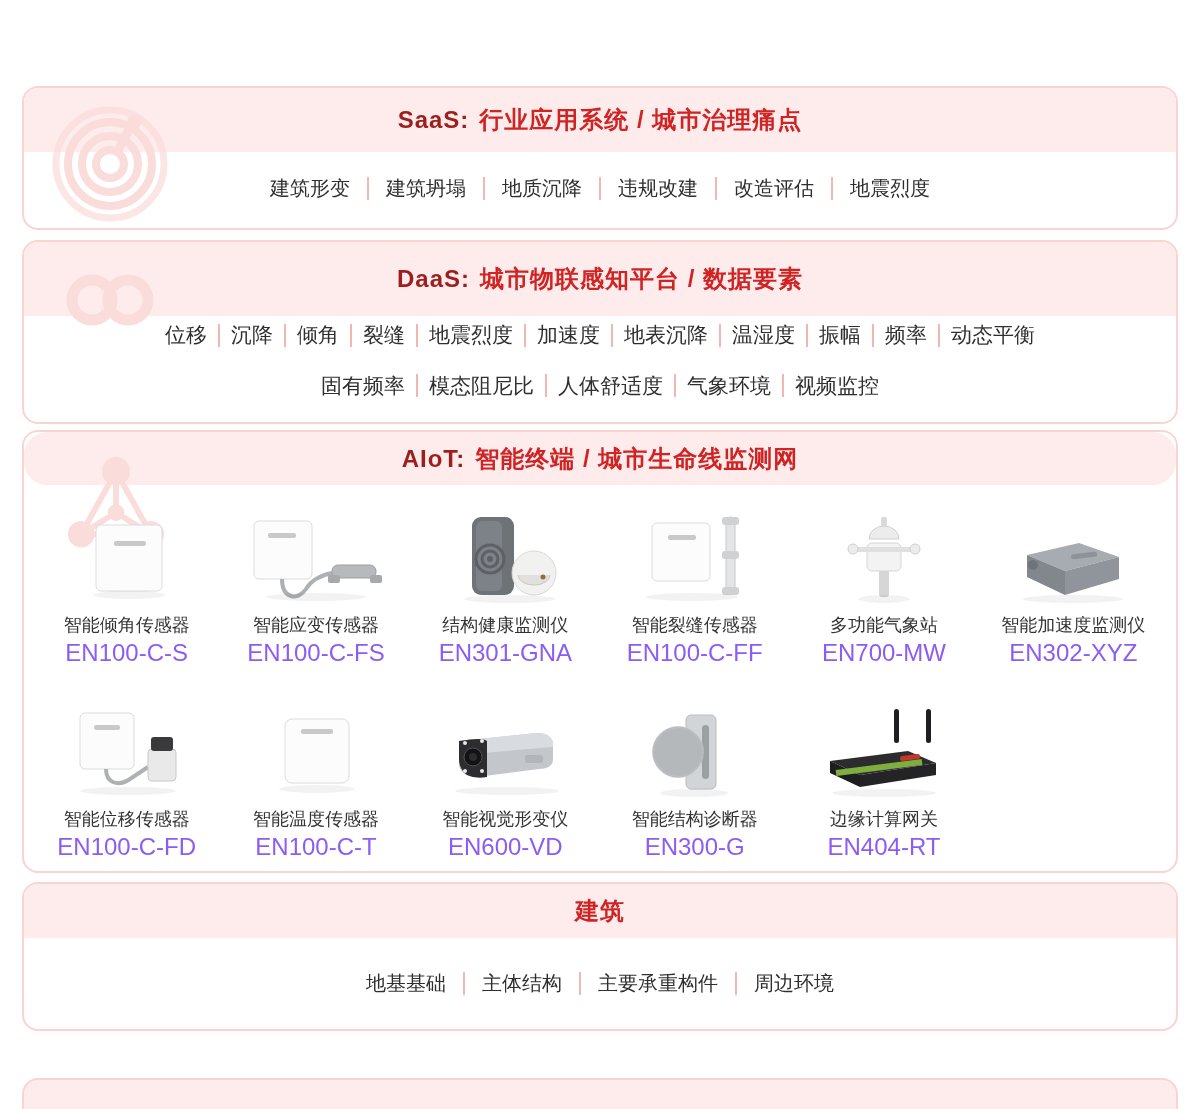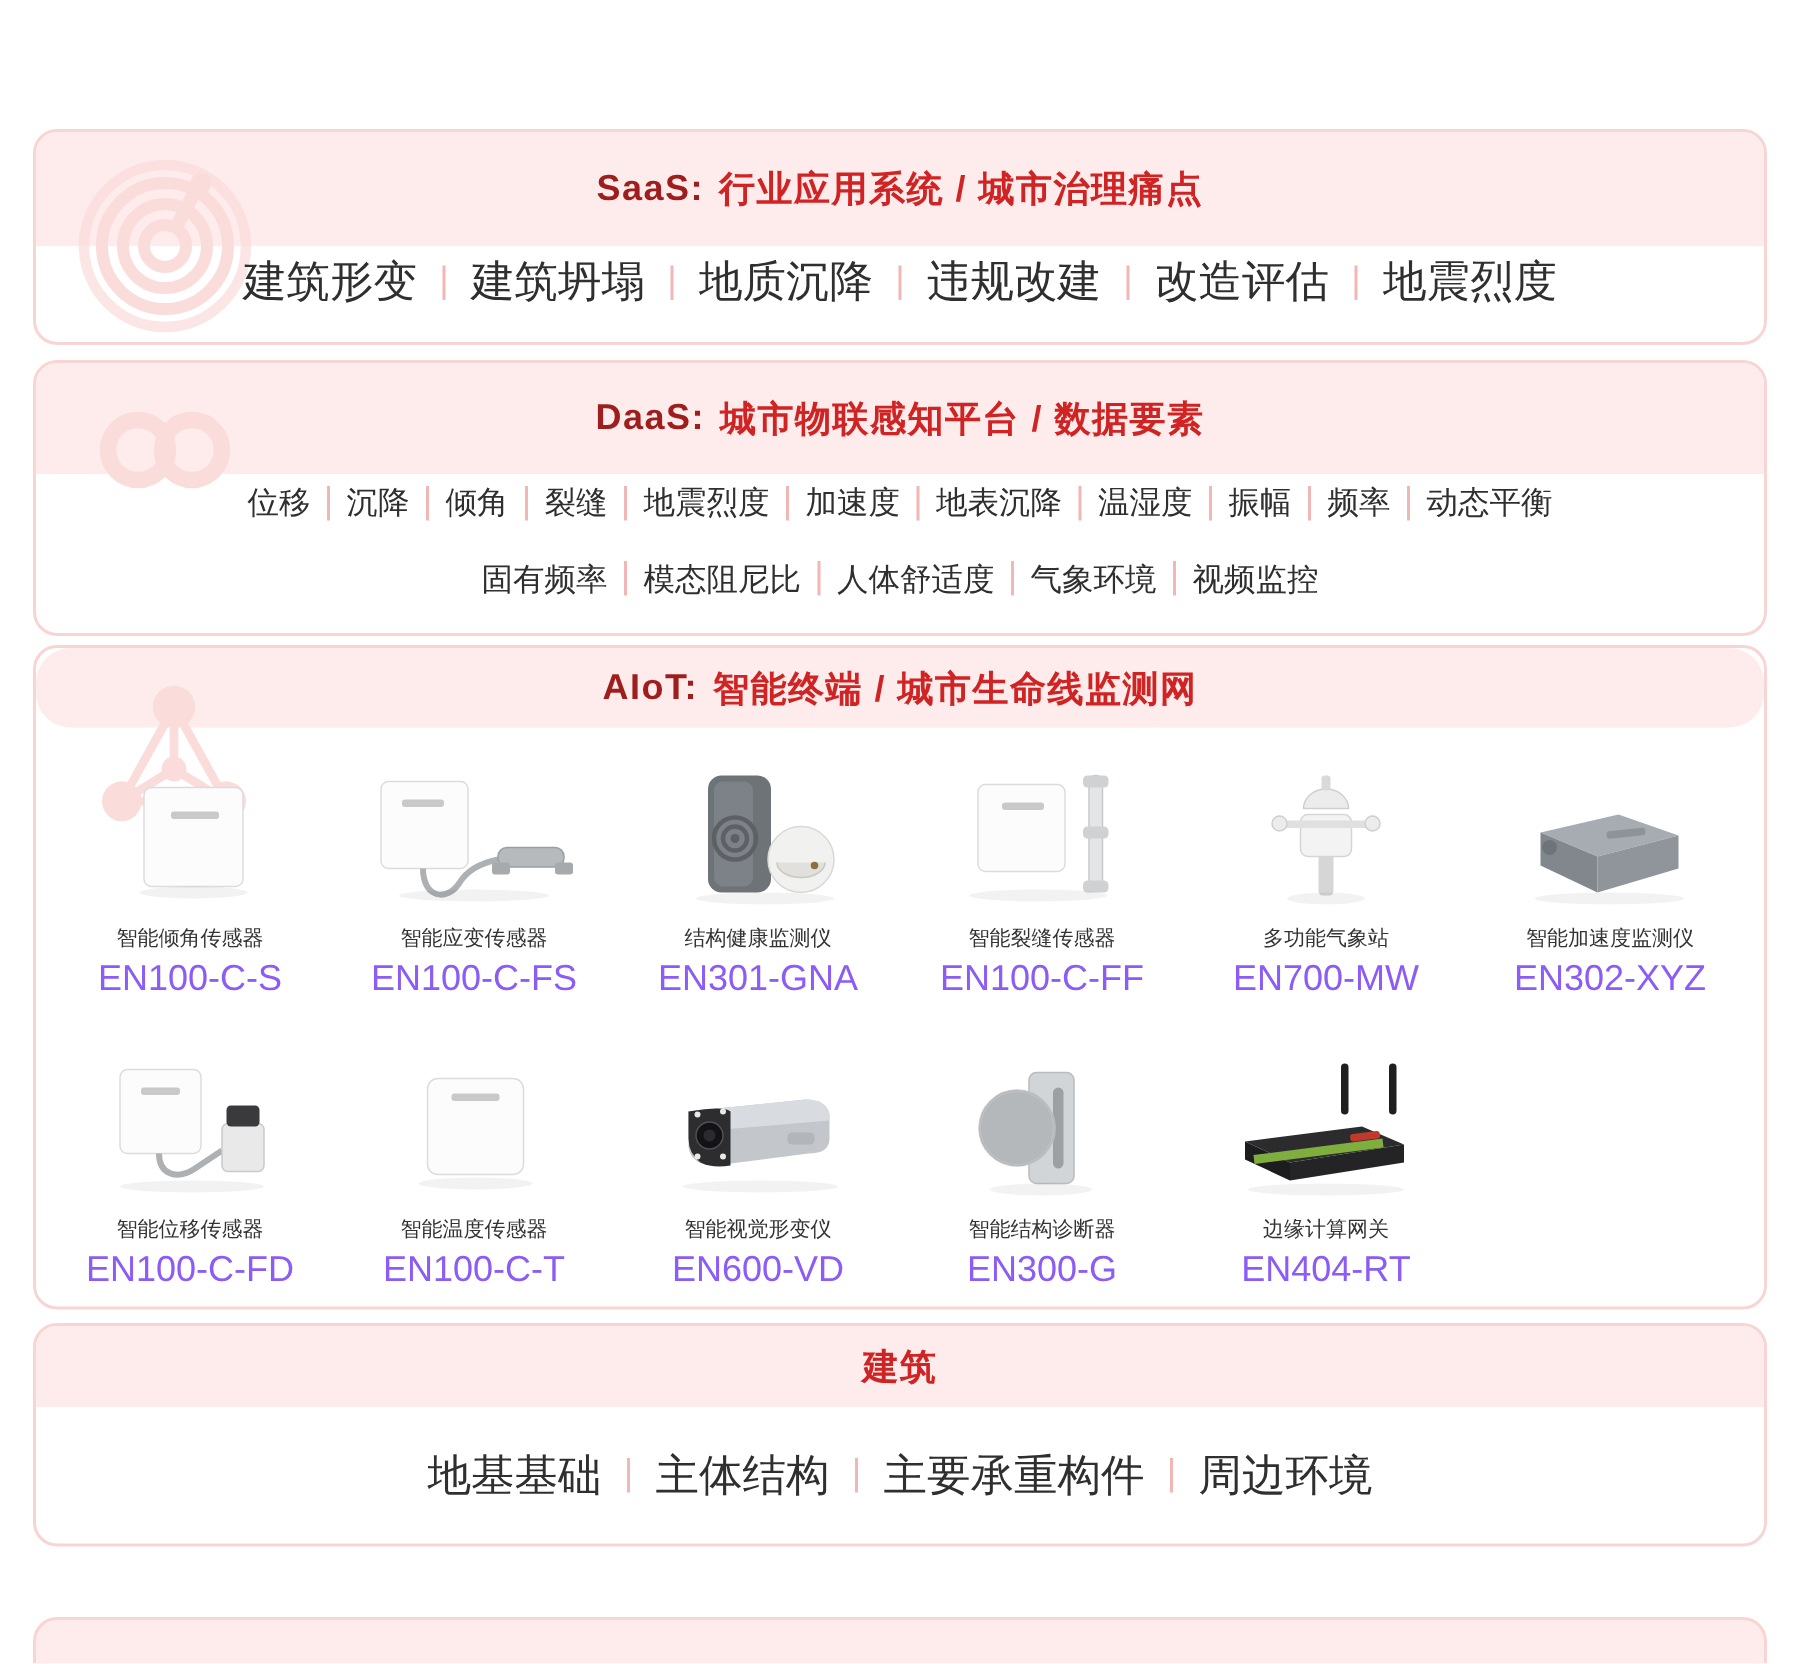--- a/index.html
+++ b/index.html
@@ -18,41 +18,41 @@
   }
   .band{
     position:absolute;left:0;top:0;right:0;background:var(--band);
     display:flex;align-items:center;justify-content:center;
   }
   .title{display:flex;align-items:center;gap:10px;font-weight:bold;font-size:24px;letter-spacing:1px;}
   .title .pfx{color:var(--title_prefix);}
   .title .main{color:var(--title_main);}
   .deco{position:absolute;color:var(--icon_pink);pointer-events:none;}
   .items{display:flex;align-items:center;justify-content:center;flex-wrap:nowrap;}
-  .items .li{font-size:29px;color:var(--body_text);padding:0 17px;white-space:nowrap;}
+  .items .li{font-size:20px;color:var(--body_text);padding:0 17px;white-space:nowrap;}
   .items.tight .li{padding:0 11px;font-size:21px;}
   .items .sep{width:2px;height:23px;background:var(--sep);flex:0 0 auto;}
   
   #saas{top:86px;height:144px;}
-  #saas .band{height:76px;}
+  #saas .band{height:64px;}
   #saas .body{position:absolute;top:60px;left:0;right:0;bottom:0;display:flex;align-items:center;justify-content:center;}
   
   #daas{top:240px;height:184px;}
   #daas .band{height:74px;}
   #daas .body{position:absolute;top:57px;left:0;right:0;bottom:0;display:flex;flex-direction:column;justify-content:space-evenly;}
   
   #aiot{top:430px;height:443px;}
   #aiot .band{height:53px;border-radius:23px;}
   .grid{
     position:absolute;top:81px;left:8px;right:8px;
     display:grid;grid-template-columns:repeat(6,1fr);row-gap:40px;
   }
   .card{display:flex;flex-direction:column;align-items:center;}
   .photo{height:92px;display:flex;align-items:flex-end;justify-content:center;}
-  .pname{font-size:14px;line-height:28px;color:#333;margin-top:6px;white-space:nowrap;}
+  .pname{font-size:18px;line-height:28px;color:#333;margin-top:6px;white-space:nowrap;}
   .pmodel{font-size:24px;line-height:28px;color:#8b5cf6;white-space:nowrap;}
   
   #building{top:882px;height:149px;}
   #building .band{height:54px;}
   #building .body{position:absolute;top:54px;left:0;right:0;bottom:0;display:flex;align-items:center;justify-content:center;}
   
   #next-panel{
     position:absolute;left:22px;top:1078px;width:1156px;height:31px;
     background:var(--band);border:2px solid var(--border);border-bottom:none;
     border-radius:16px 16px 0 0;

